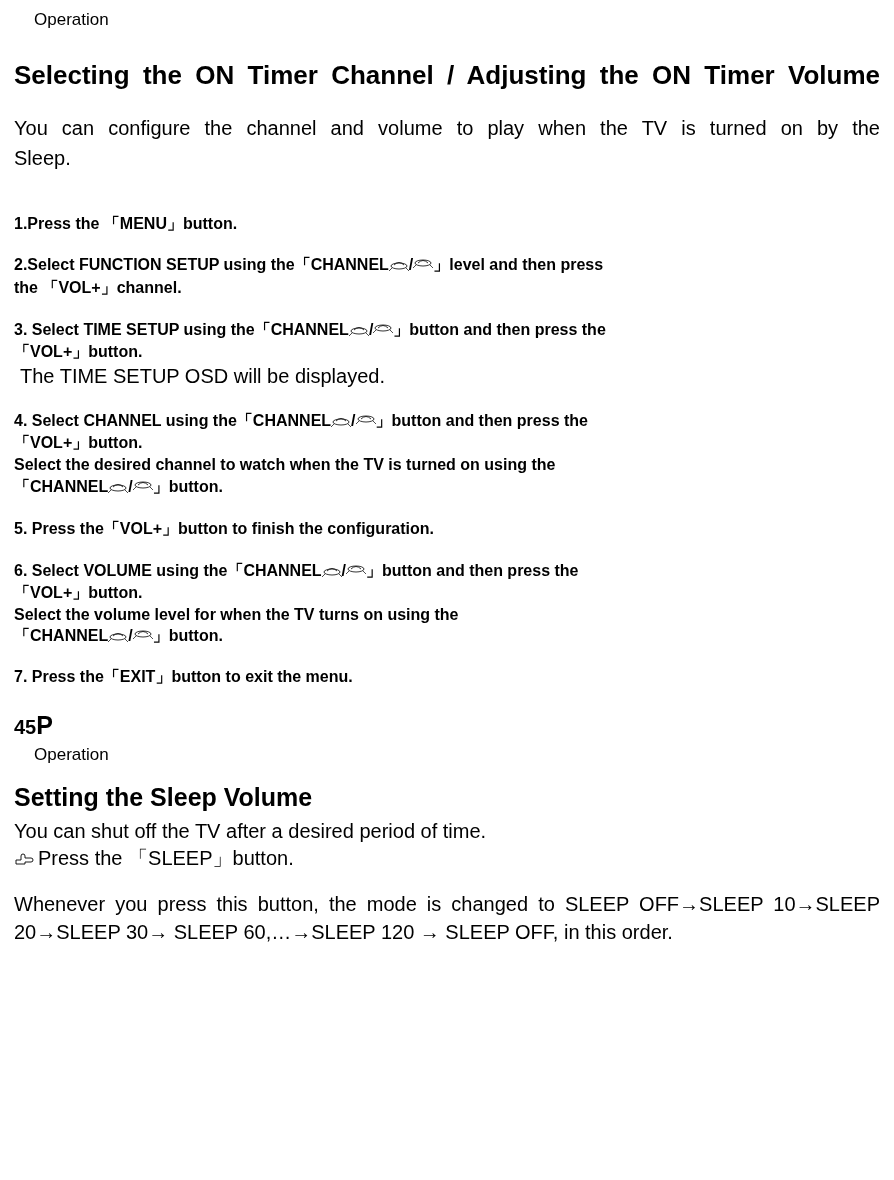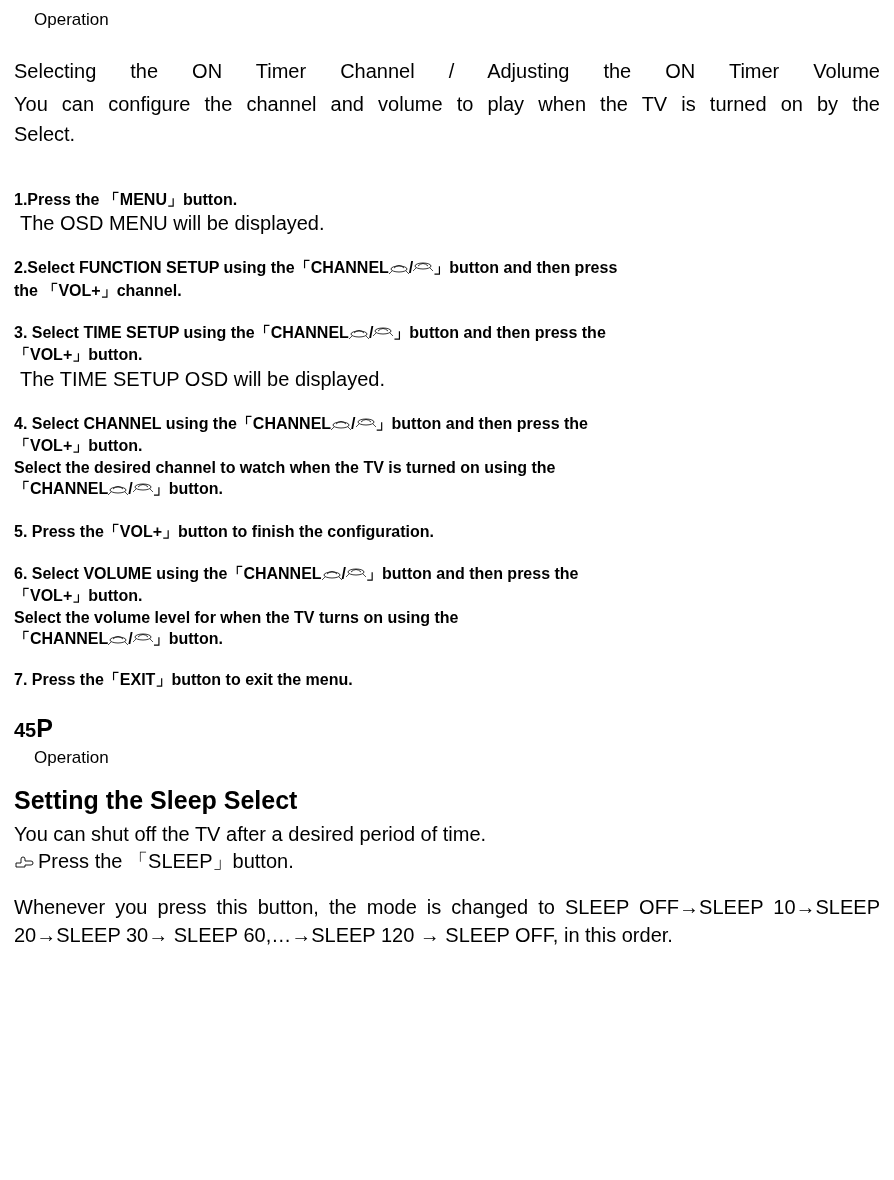--- a/index.html
+++ b/index.html
@@ -14,23 +14,23 @@
       color: #000;
       background: #fff;
       line-height: 1.4;
     }
     .operation-header {
       font-size: 17px;
       margin-bottom: 26px;
       margin-left: 20px;
     }
     .section-title {
-      font-size: 20px;
-      font-weight: normal;
-      margin-bottom: 4px;
+      font-size: 26px;
+      font-weight: bold;
+      margin-bottom: 20px;
       line-height: 1.35;
       text-align: justify;
       text-align-last: justify;
     }
     .section-title-2 {
       font-size: 25px;
       font-weight: bold;
       margin-top: 14px;
       margin-bottom: 2px;
     }
@@ -94,41 +94,40 @@
   </style>
 </head>
 <body>
 
 <div class="operation-header">Operation</div>
 
 <div class="section-title">Selecting the ON Timer Channel / Adjusting the ON Timer Volume</div>
 
 <div>
   <div class="intro" style="margin-bottom:0;text-align-last:justify;">You can configure the channel and volume to play when the TV is turned on by the</div>
-  <div class="intro" style="text-align:left;text-align-last:left;">Select.</div>
+  <div class="intro" style="text-align:left;text-align-last:left;">Sleep.</div>
 </div>
 
 <div class="step-block">
   <div class="step-bold">1.Press the 「MENU」button.</div>
-  <div class="step-note">The OSD MENU will be displayed.</div>
 </div>
 
 <div class="step-block">
   <div class="step-bold">
     <span>2.Select FUNCTION SETUP using the「CHANNEL</span><span class="ufo"><svg width="20" height="14" viewBox="0 0 20 14">
           <ellipse cx="10" cy="9" rx="8" ry="3" fill="none" stroke="#000" stroke-width="0.8"></ellipse>
           <path d="M5 8 Q10 3 15 8" fill="none" stroke="#000" stroke-width="0.8"></path>
           <line x1="3" y1="11" x2="0" y2="14" stroke="#000" stroke-width="0.7"></line>
           <line x1="17" y1="11" x2="20" y2="14" stroke="#000" stroke-width="0.7"></line>
         </svg></span><span>/</span><span class="ufo"><svg width="20" height="14" viewBox="0 0 20 14">
           <ellipse cx="10" cy="6" rx="8" ry="3" fill="none" stroke="#000" stroke-width="0.8"></ellipse>
           <path d="M5 6 Q10 1 15 6" fill="none" stroke="#000" stroke-width="0.8"></path>
           <line x1="3" y1="8" x2="0" y2="11" stroke="#000" stroke-width="0.7"></line>
           <line x1="17" y1="8" x2="20" y2="11" stroke="#000" stroke-width="0.7"></line>
-        </svg></span><span>」button and then press</span>
+        </svg></span><span>」level and then press</span>
   </div>
   <div class="step-bold">the 「VOL+」channel.</div>
 </div>
 
 <div class="step-block">
   <div class="step-bold">
     <span>3. Select TIME SETUP using the「CHANNEL</span><span class="ufo"><svg width="20" height="14" viewBox="0 0 20 14">
           <ellipse cx="10" cy="9" rx="8" ry="3" fill="none" stroke="#000" stroke-width="0.8"></ellipse>
           <path d="M5 8 Q10 3 15 8" fill="none" stroke="#000" stroke-width="0.8"></path>
           <line x1="3" y1="11" x2="0" y2="14" stroke="#000" stroke-width="0.7"></line>
@@ -211,21 +210,21 @@
 </div>
 
 <div class="step-block">
   <div class="step-bold">7. Press the「EXIT」button to exit the menu.</div>
 </div>
 
 <div class="page-num"><span>45</span><span class="page-num-big">P</span></div>
 
 <div class="operation-header" style="margin-bottom:14px;margin-top:0;">Operation</div>
 
-<div class="section-title-2">Setting the Sleep Select</div>
+<div class="section-title-2">Setting the Sleep Volume</div>
 
 <div class="intro-2">You can shut off the TV after a desired period of time.</div>
 
 <div class="sleep-step">
   <span class="hand"><svg width="22" height="16" viewBox="0 0 22 16">
         <path d="M2 9 L7 9 L7 5 Q7 3 9 3 Q11 3 11 5 L11 7 L17 7 Q19 7 19 9 Q19 11 17 11 L11 11 L11 13 L2 13 Z" fill="none" stroke="#000" stroke-width="0.9"></path>
       </svg></span><span>Press the 「SLEEP」button.</span>
 </div>
 
 <div>

